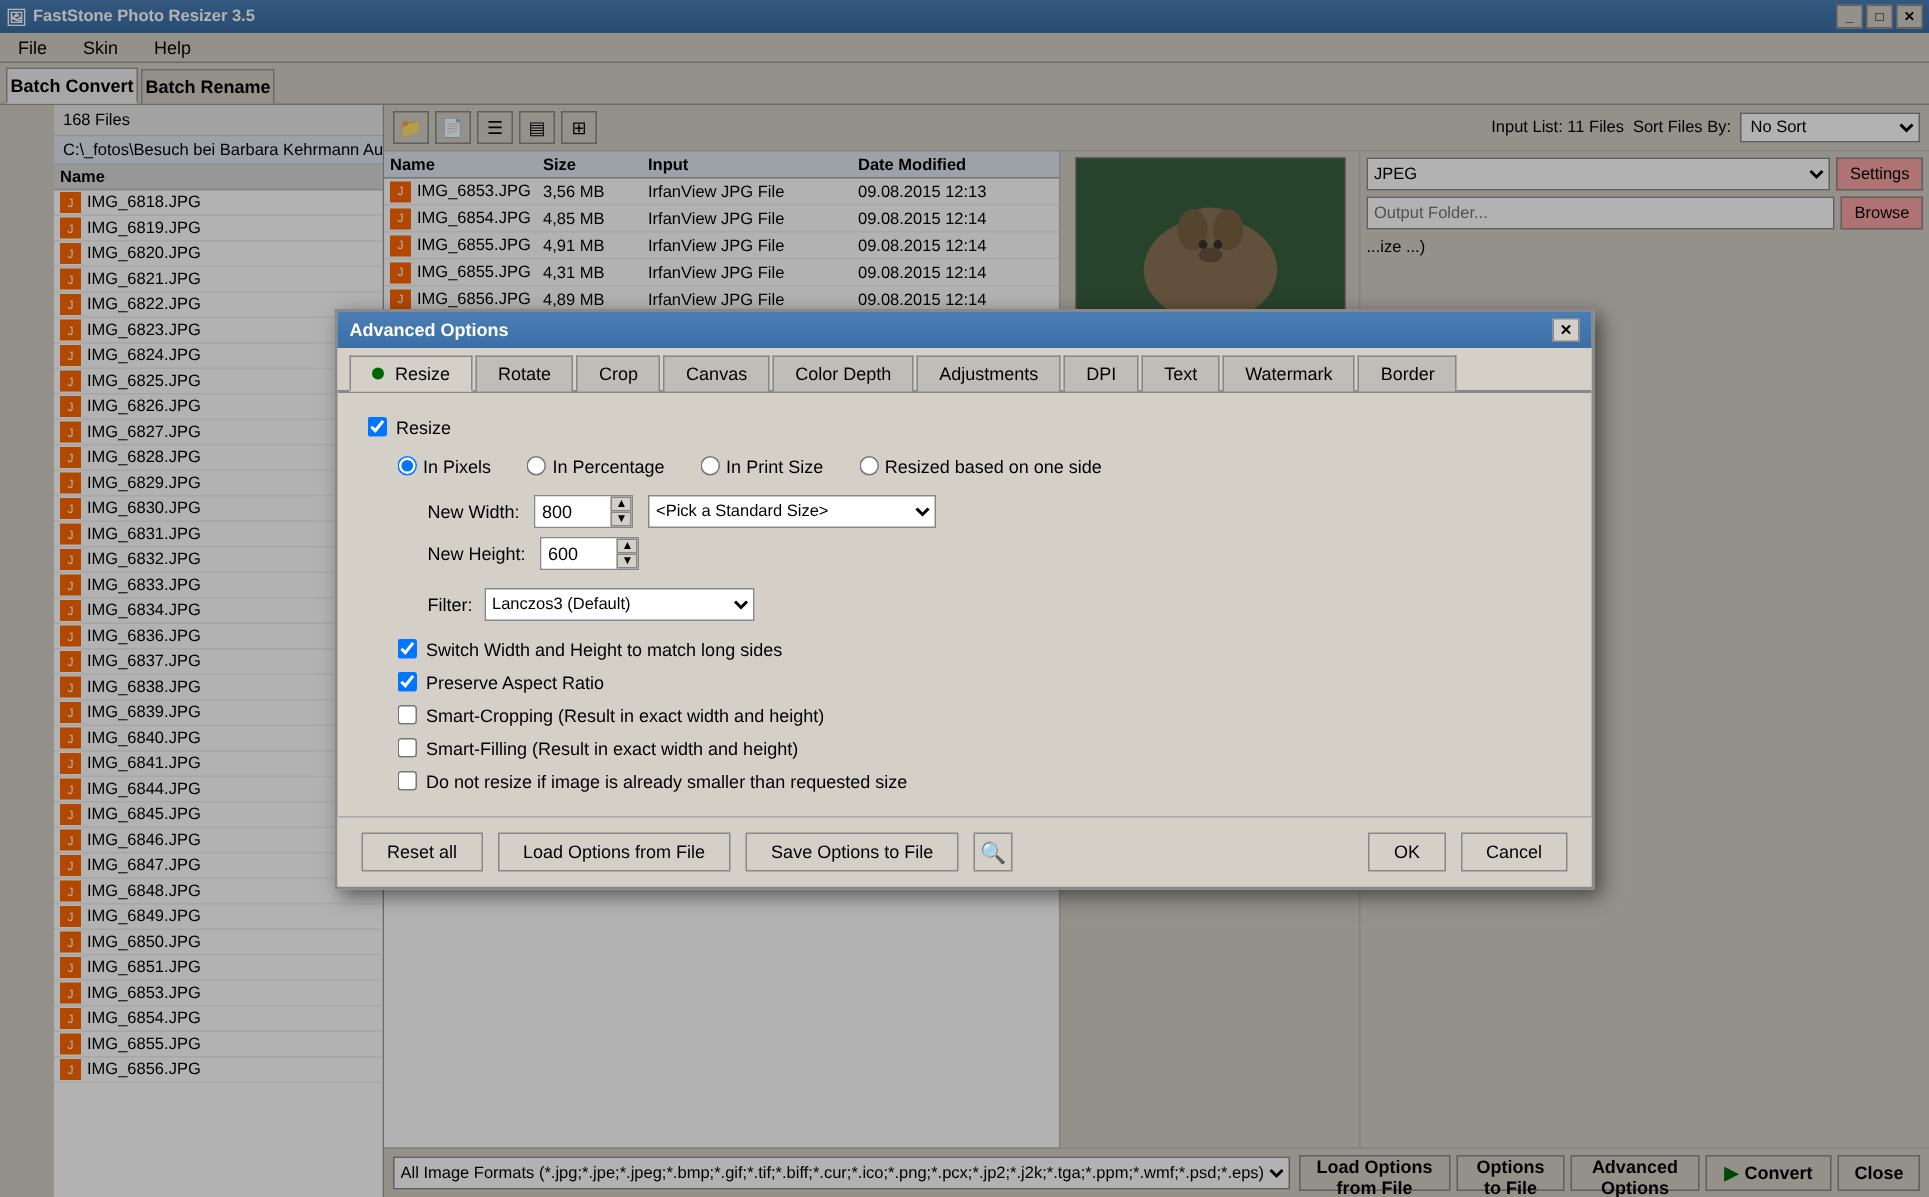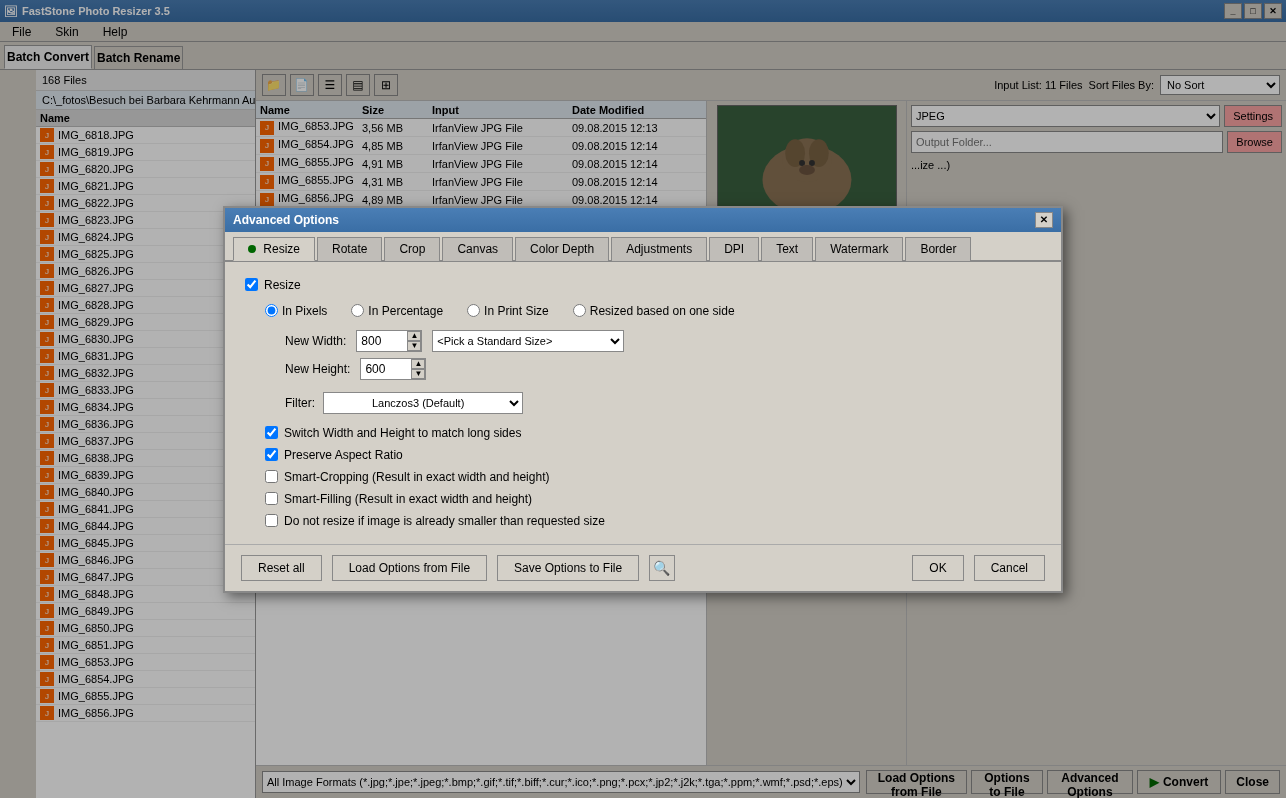--- a/index.html
+++ b/index.html
@@ -461,22 +461,21 @@
       align-items: center;
       gap: 8px;
       padding-left: 40px;
     }
     .filter-label { font-size: 12px; }
     .filter-select {
       height: 22px;
       font-size: 11px;
       border: 1px solid #888;
       background: white;
-      width: 200px;
-      padding-left: 44px;
+      width: 180px;
     }
 
     .options-list {
       display: flex;
       flex-direction: column;
       gap: 8px;
       padding-left: 20px;
     }
     .option-item {
       display: flex;

